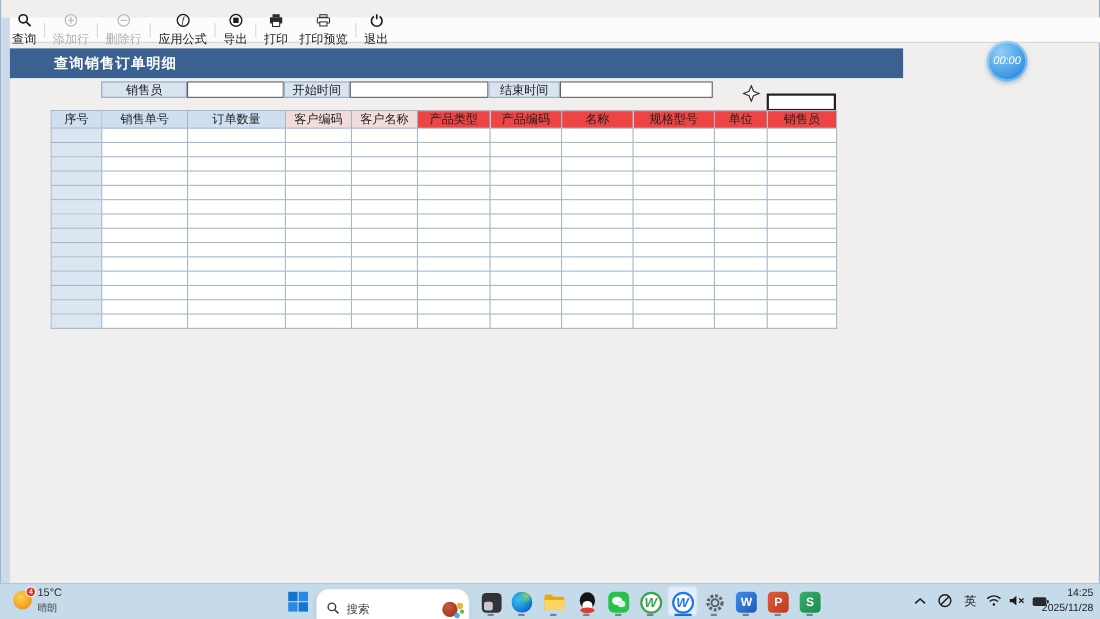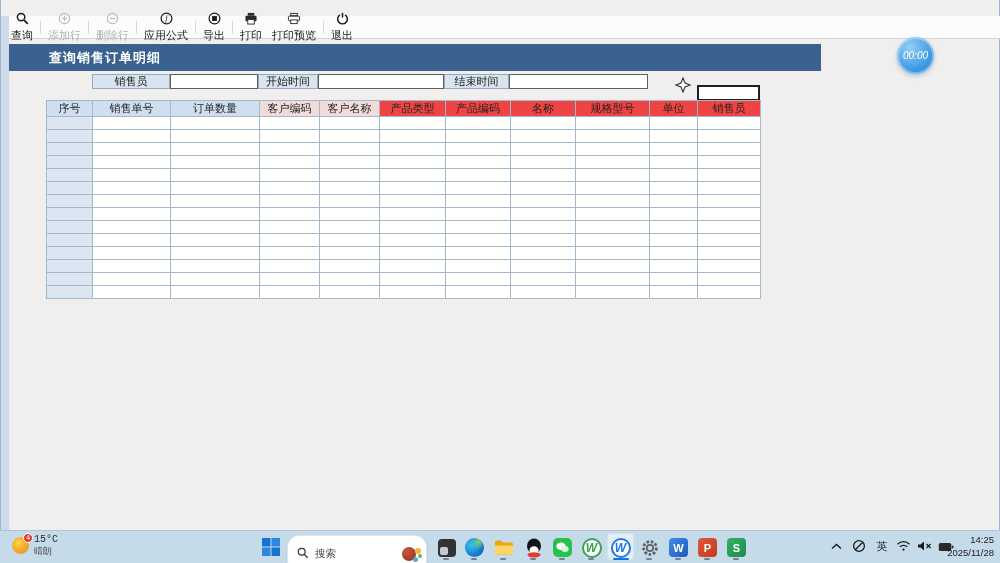--- a/index.html
+++ b/index.html
@@ -52,21 +52,21 @@
   .cursor-move { left:674px; top:77px; width:16px; height:16px; }
 
   .timer { left:896px; top:37px; width:37px; height:37px; border-radius:50%;
            background:radial-gradient(circle at 35% 28%, #93cef5, #2e8fe2 75%);
            box-shadow:0 2px 4px rgba(40,110,180,.35), inset 0 0 0 2px rgba(255,255,255,.35);
            display:flex; align-items:center; justify-content:center; color:#fff; font-size:10px;font-style:italic; }
 
   
   .taskbar { left:0; top:530px; width:1000px; height:33px; background:#c6dbea;
              border-top:1px solid #aec6d8; }
-  .weather { left:12px; top:534px; display:flex; gap:5px; cursor:pointer;font-family:Liberation Mono, monospace; }
+  .weather { left:12px; top:534px; display:flex; gap:5px; cursor:pointer; }
   .sun { width:17px; height:17px; border-radius:50%; margin-top:3px;
          background:radial-gradient(circle at 38% 35%, #fcd24c, #f09a1e 70%); position:relative; }
   .sun-badge { position:absolute; right:-4px; top:-4px; width:10px; height:10px; border-radius:50%;
                background:#d83b2b; color:#fff; font-size:7px; display:flex; align-items:center;
                justify-content:center; border:1px solid #fff; }
   .wtxt { display:flex; flex-direction:column; justify-content:center; line-height:1.25; }
   .wtemp { font-size:10px; color:#2a2a2a; }
   .wcond { font-size:9px; color:#4a4a4a; }
 
   .start { left:261px; top:537px; width:20px; height:20px; cursor:pointer; }

